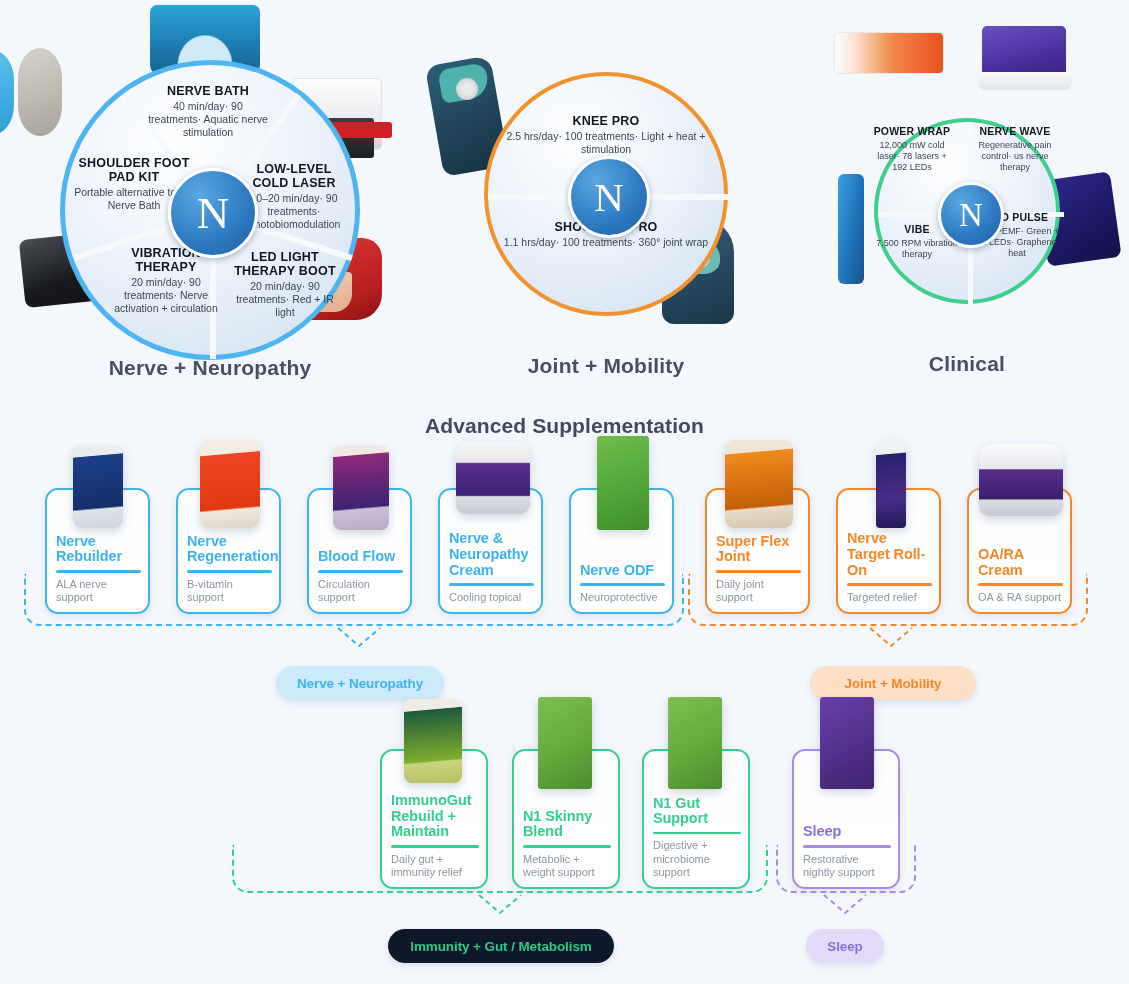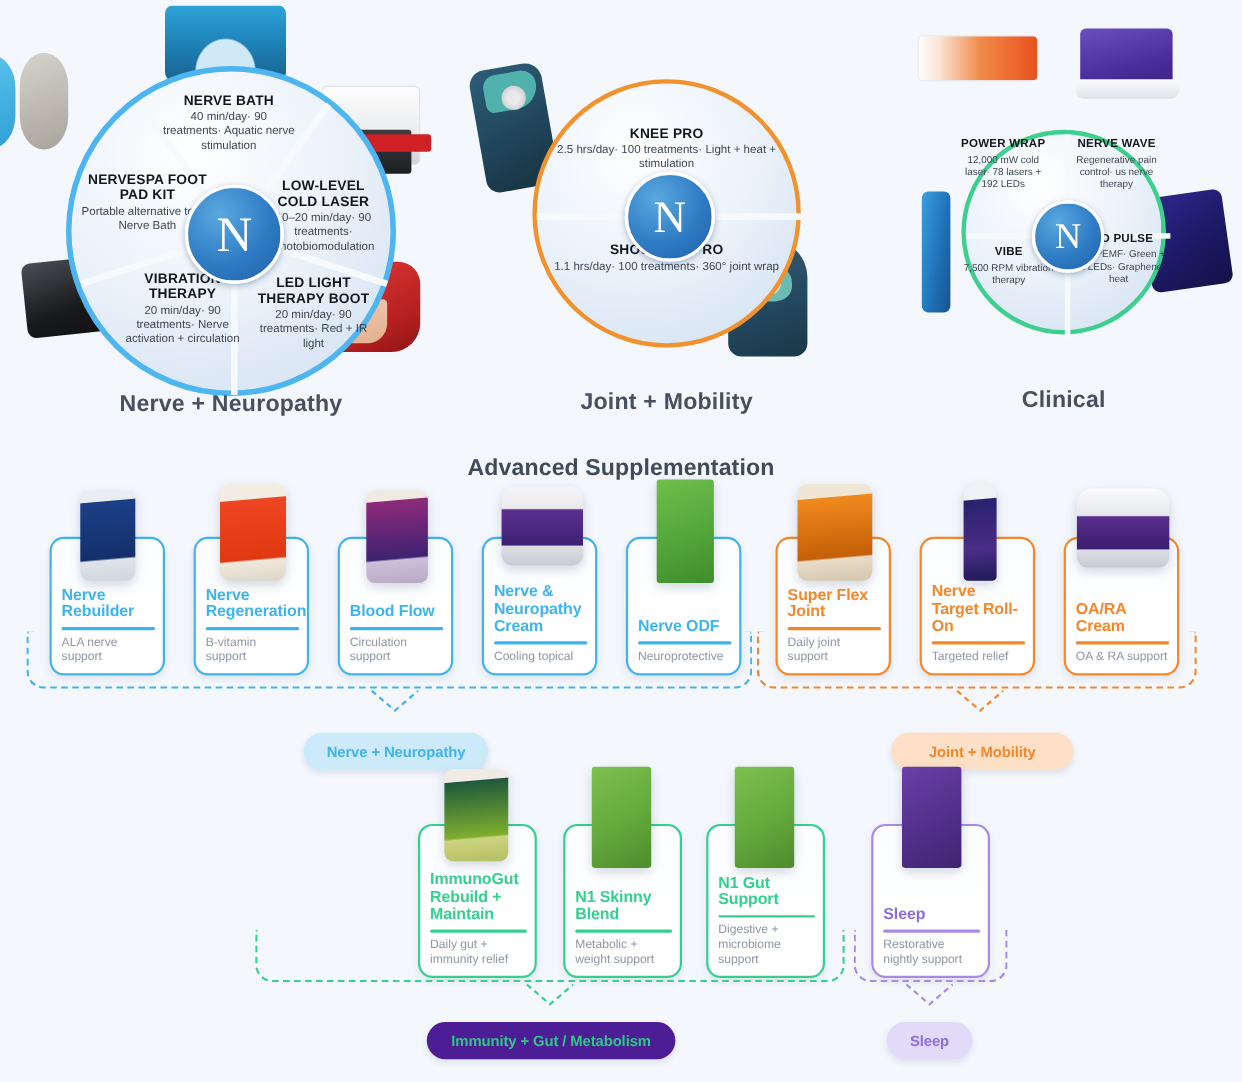--- a/index.html
+++ b/index.html
@@ -114,21 +114,21 @@
   .pill{
     position:absolute;
     display:flex;align-items:center;justify-content:center;
     border-radius:999px;
     font-weight:bold;font-size:13.5px;letter-spacing:-.1px;
     box-shadow:0 3px 6px rgba(90,115,155,.16);
     white-space:nowrap;
   }
   .pill.blue{background:#cdeafb;color:#3fb3ee;}
   .pill.orange{background:#fde0c6;color:#f5872b;}
-  .pill.green{background:#4c1d95;color:#2dc985;}
+  .pill.green{background:#0f172a;color:#2dc985;}
   .pill.purple{background:#e3daf9;color:#8b6ee0;}
 </style>
 </head>
 <body>
 
 <div class="stage">
 
   <div class="wheel-block" style="left:60px;top:60px;width:300px;height:300px;">
 
     <div class="prod" style="left:90px;top:-55px;width:110px;height:70px;
@@ -176,21 +176,21 @@
     </div>
     <div class="seg" style="left:168px;top:190px;width:114px;">
       <div class="t" style="font-size:12.5px;">LED LIGHT THERAPY BOOT</div>
       <div class="d" style="font-size:10.5px;">20 min/day· 90 treatments· Red + IR light</div>
     </div>
     <div class="seg" style="left:48px;top:186px;width:116px;">
       <div class="t" style="font-size:12.5px;">VIBRATION THERAPY</div>
       <div class="d" style="font-size:10.5px;">20 min/day· 90 treatments· Nerve activation + circulation</div>
     </div>
     <div class="seg" style="left:12px;top:96px;width:124px;">
-      <div class="t" style="font-size:12.5px;">NERVESPA FOOT PAD KIT</div>
+      <div class="t" style="font-size:12.5px;">SHOULDER FOOT PAD KIT</div>
       <div class="d" style="font-size:10.5px;">Portable alternative to the Nerve Bath</div>
     </div>
 
     <div class="hub" style="left:108px;top:108px;width:84px;height:84px;font-size:45px;">
       <span>N</span>
     </div>
 
     <div class="wheel-caption" style="left:-40px;top:296px;width:380px;font-size:21px;">Nerve + Neuropathy</div>
   </div>
 

